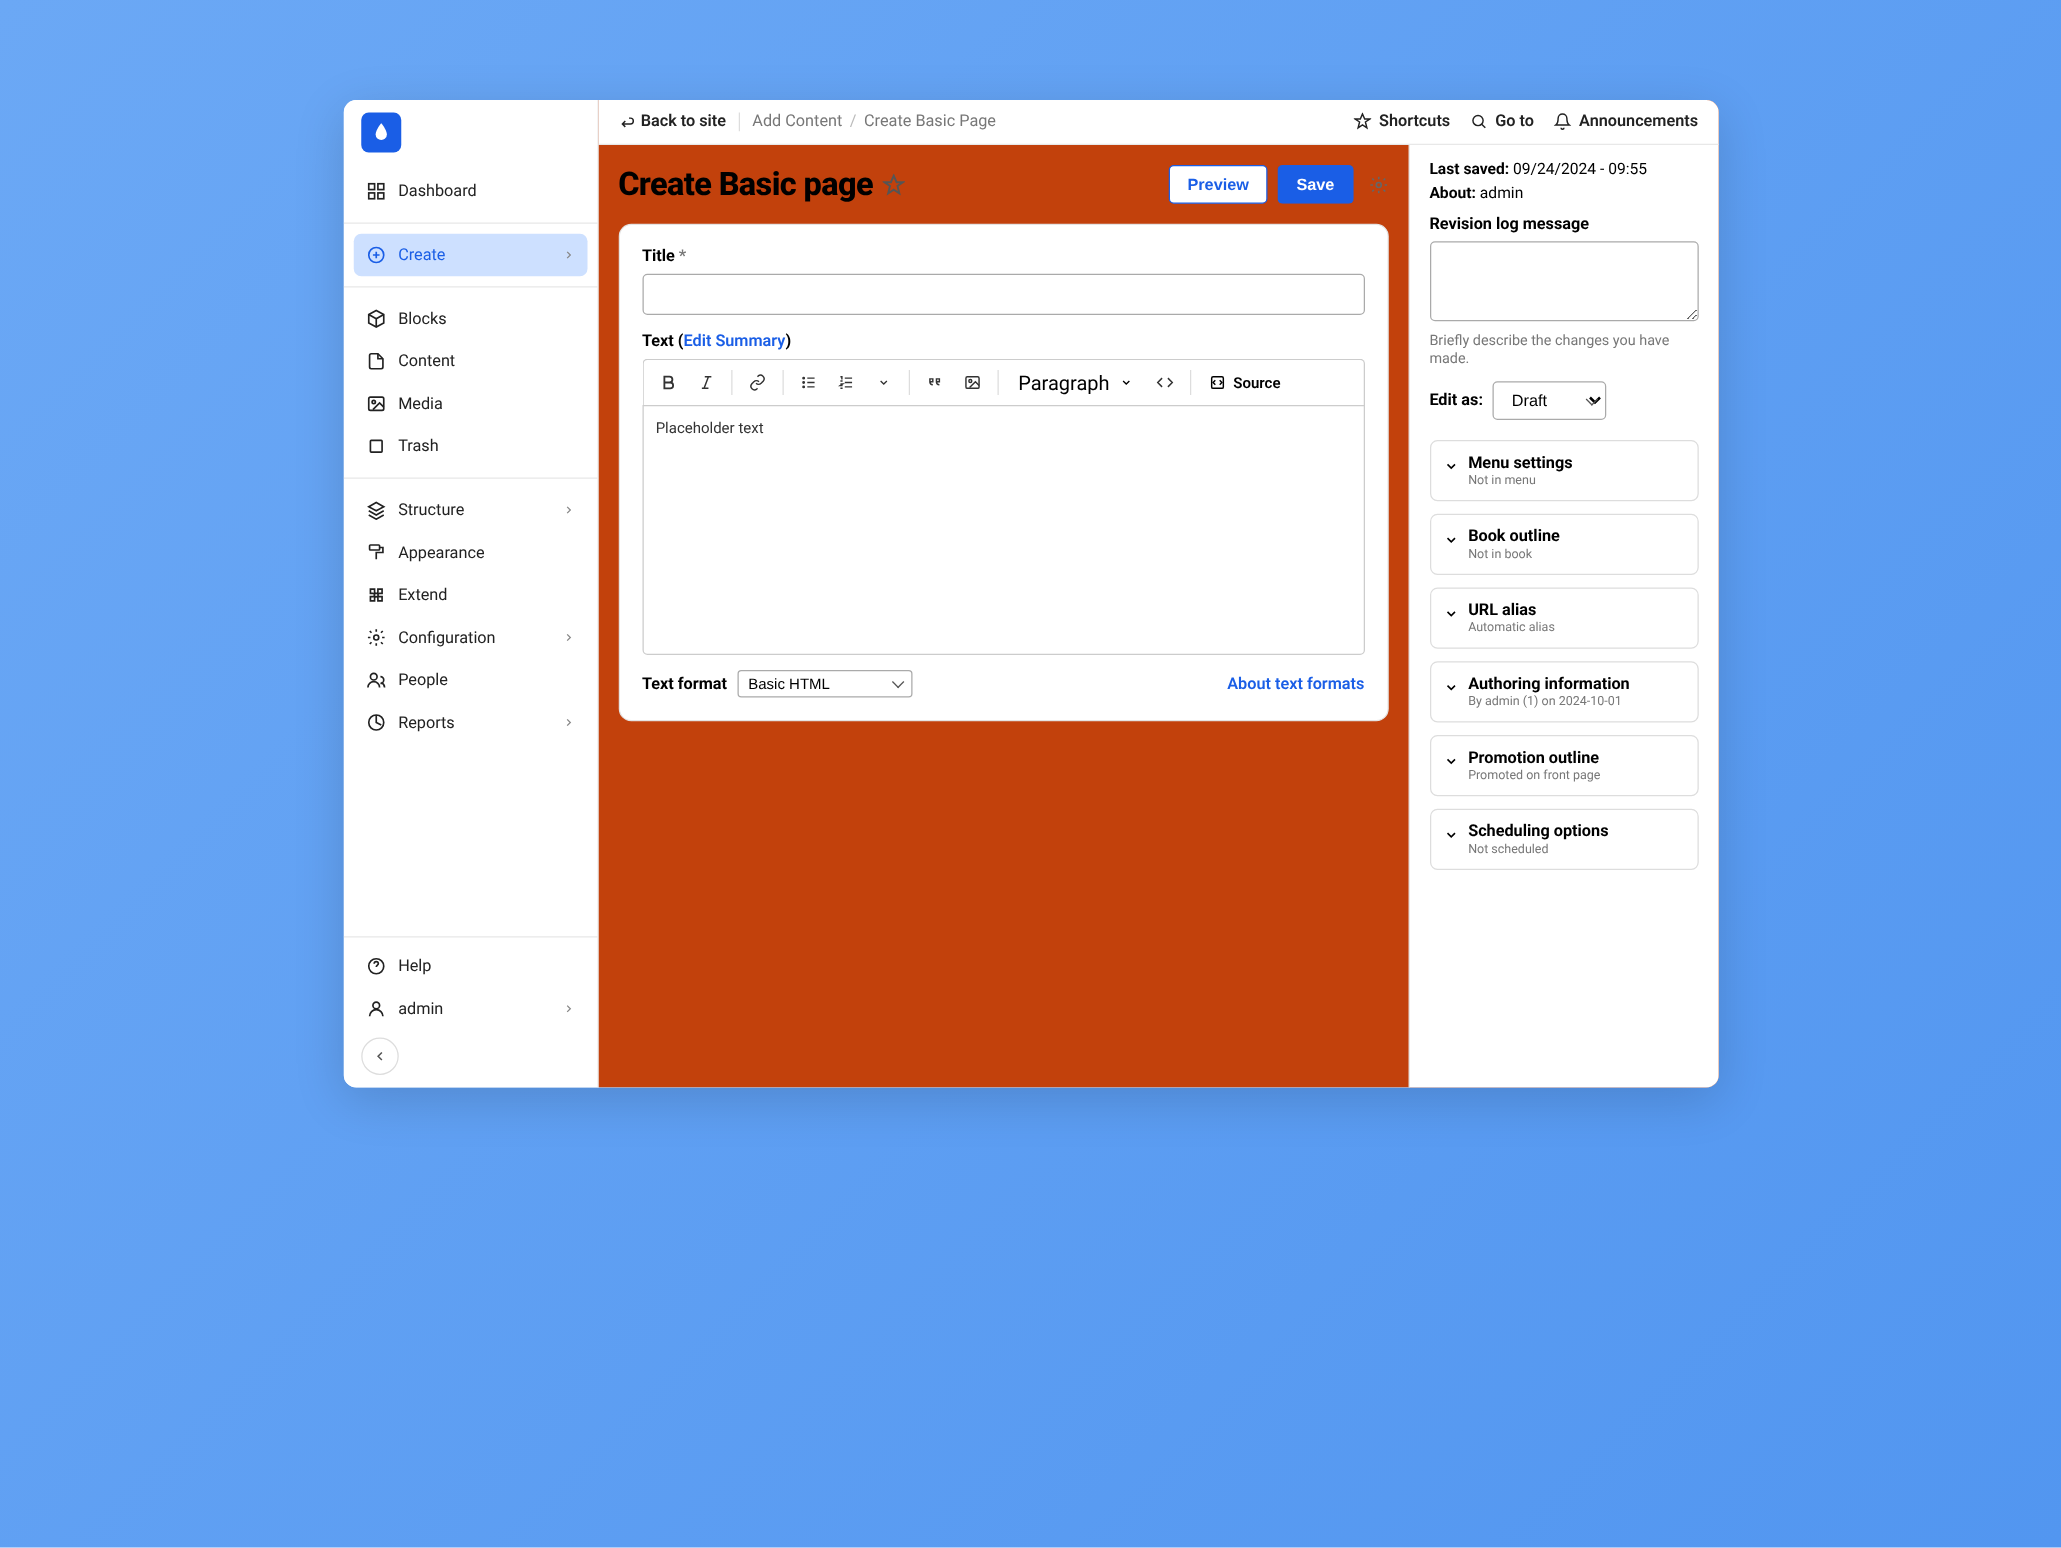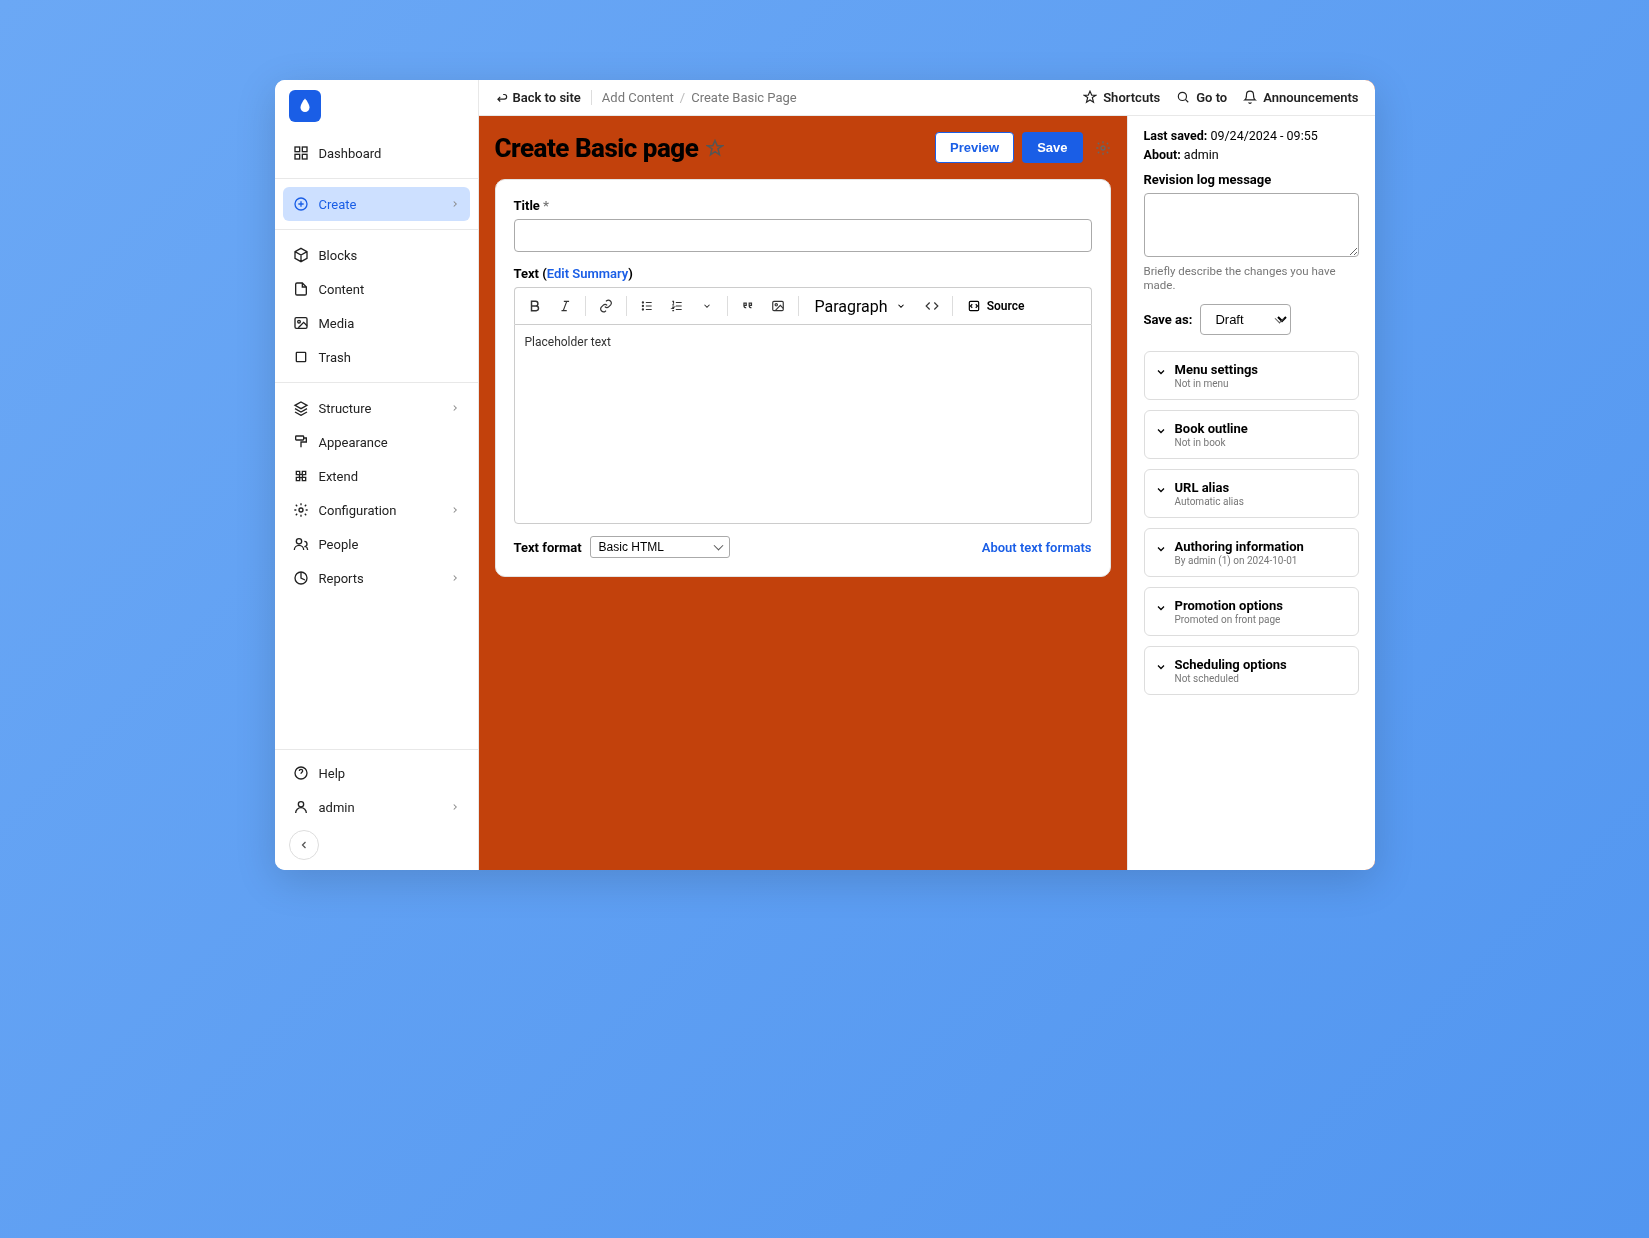--- a/index.html
+++ b/index.html
@@ -667,21 +667,21 @@
         </div>
       </div>
 
       <aside class="meta-col">
         <div class="meta-line"><b>Last saved:</b> <span>09/24/2024 - 09:55</span></div>
         <div class="meta-line"><b>About:</b> <span>admin</span></div>
         <label class="meta-label">Revision log message</label>
         <textarea class="revision-area" style=""></textarea>
         <div class="meta-help">Briefly describe the changes you have made.</div>
         <div class="save-as-row">
-          <label>Save as:</label>
+          <label>Edit as:</label>
           <div class="select-wrap">
             <select class="save-as-select">
               <option>Draft</option>
             </select>
           </div>
         </div>
 
         <div class="accordion">
           <div class="acc-header">
             <span class="acc-chevron">
@@ -735,21 +735,21 @@
           </div>
         </div>
         <div class="accordion">
           <div class="acc-header">
             <span class="acc-chevron">
                 <svg width="12" height="12" viewBox="0 0 24 24" stroke="currentColor" fill="none" stroke-width="2.5">
                   <path d="M6 9l6 6 6-6"></path>
                 </svg>
               </span>
             <div>
-              <div class="acc-title">Promotion options</div>
+              <div class="acc-title">Promotion outline</div>
               <div class="acc-sub">Promoted on front page</div>
             </div>
           </div>
         </div>
         <div class="accordion">
           <div class="acc-header">
             <span class="acc-chevron">
                 <svg width="12" height="12" viewBox="0 0 24 24" stroke="currentColor" fill="none" stroke-width="2.5">
                   <path d="M6 9l6 6 6-6"></path>
                 </svg>

